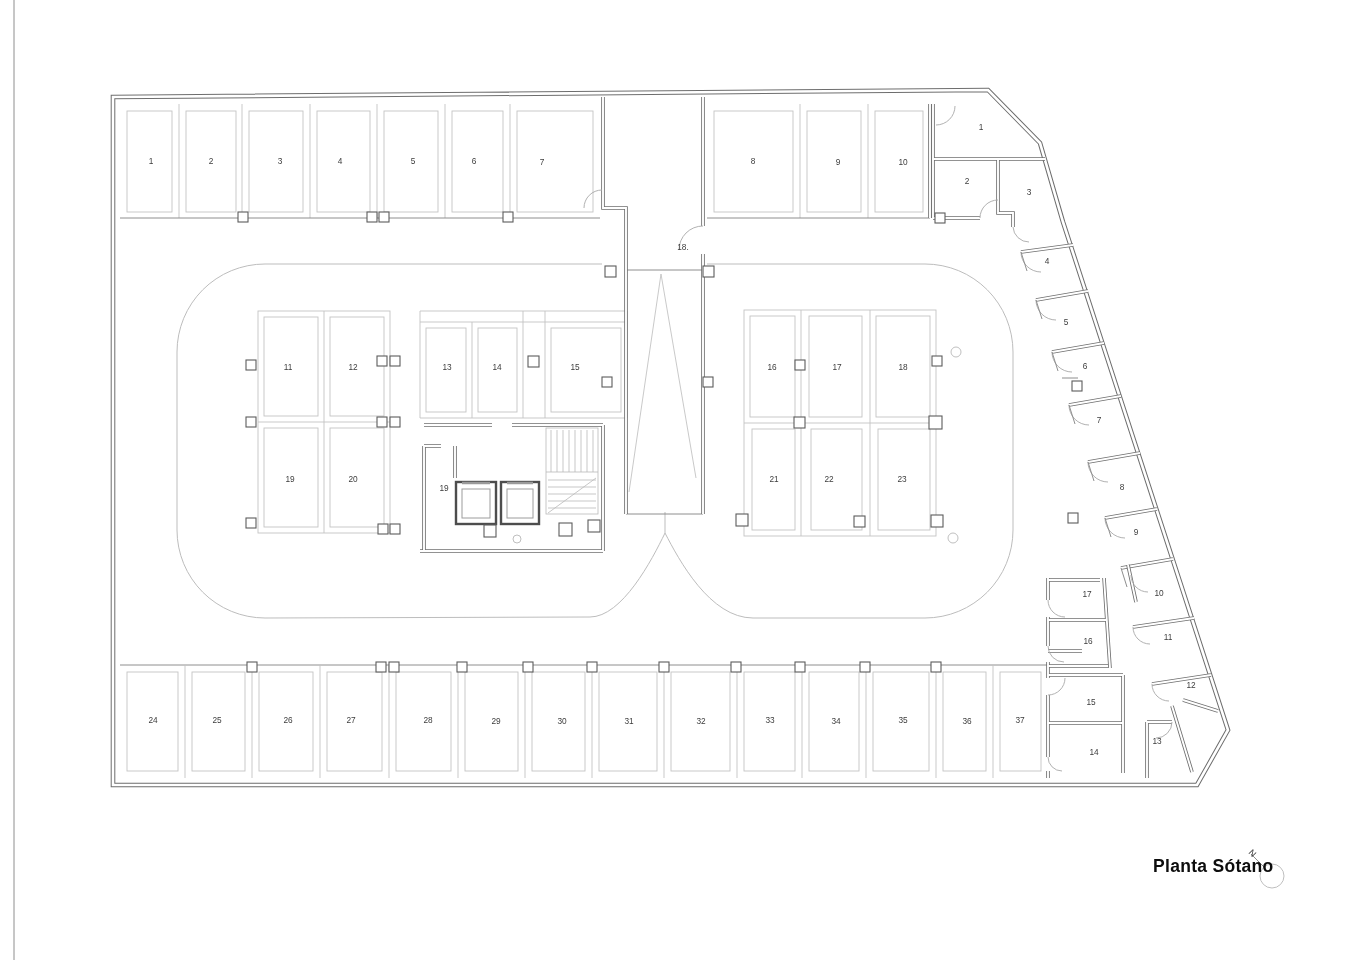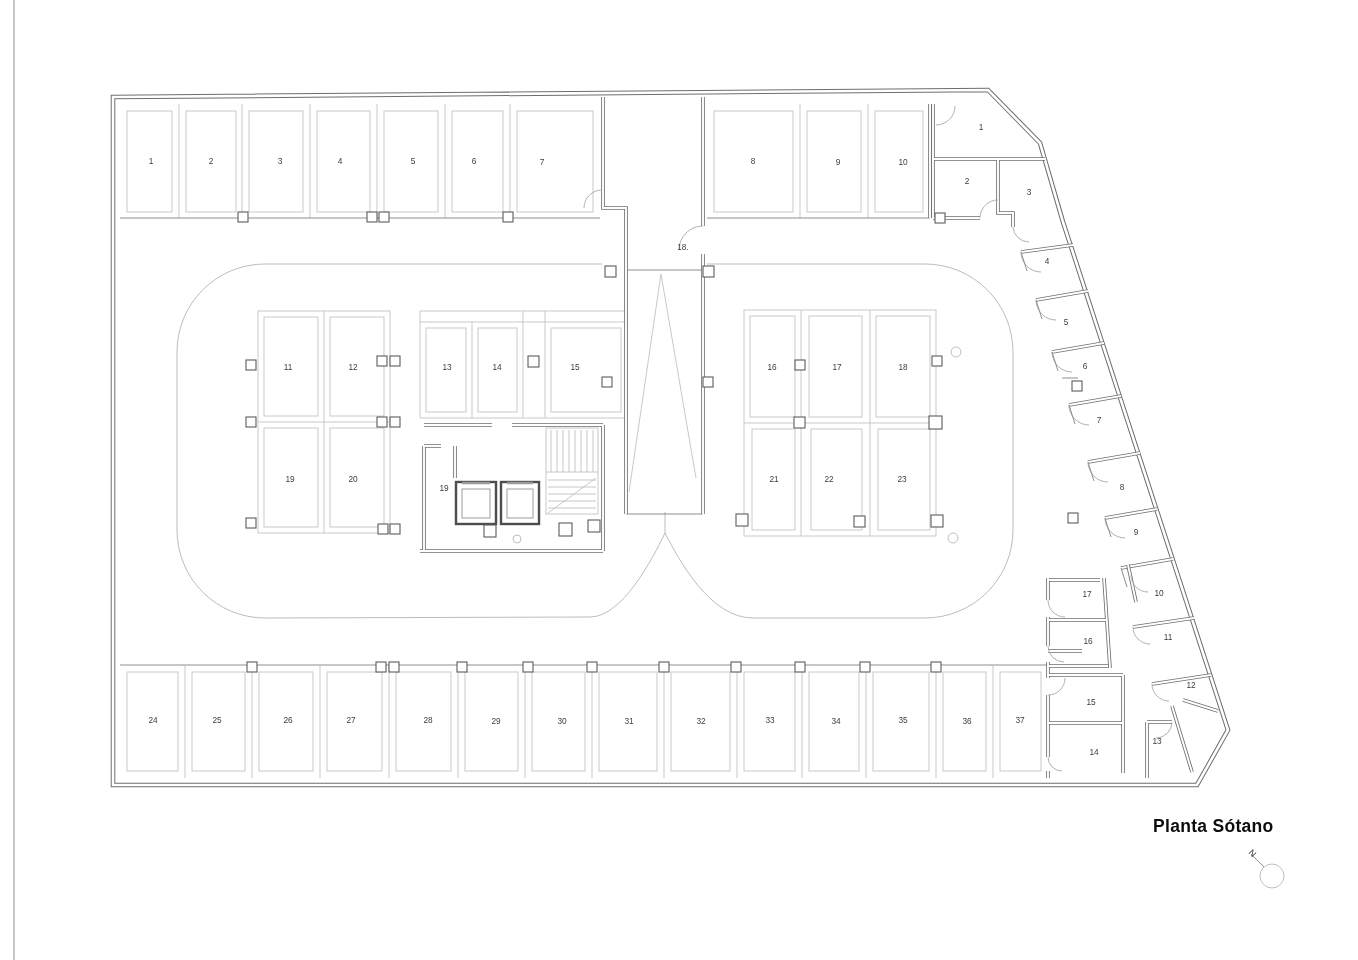--- a/index.html
+++ b/index.html
@@ -23,21 +23,21 @@
   .sill{stroke:#9a9a9a;stroke-width:2.6;fill:none;}
   .crc{fill:none;stroke:#b8b8b8;stroke-width:0.9;}
 
   g[data-label-list] text{
     font-family:"Liberation Sans","DejaVu Sans",sans-serif;
     font-size:8.3px;fill:#3c3c3c;text-anchor:middle;dominant-baseline:central;
   }
   .north-n{font-size:9px;fill:#333;font-family:"Liberation Sans",sans-serif;}
 
   #plan-title{
-    position:absolute;left:1153px;top:816px;width:190px;
+    position:absolute;left:1153px;top:856px;width:190px;
     font-size:17.5px;font-weight:bold;color:#0d0d0d;letter-spacing:0.3px;
   }
 </style>
 </head>
 <body>
 
 <div id="stage">
 
 <svg width="1358" height="960" viewBox="0 0 1358 960">
 

